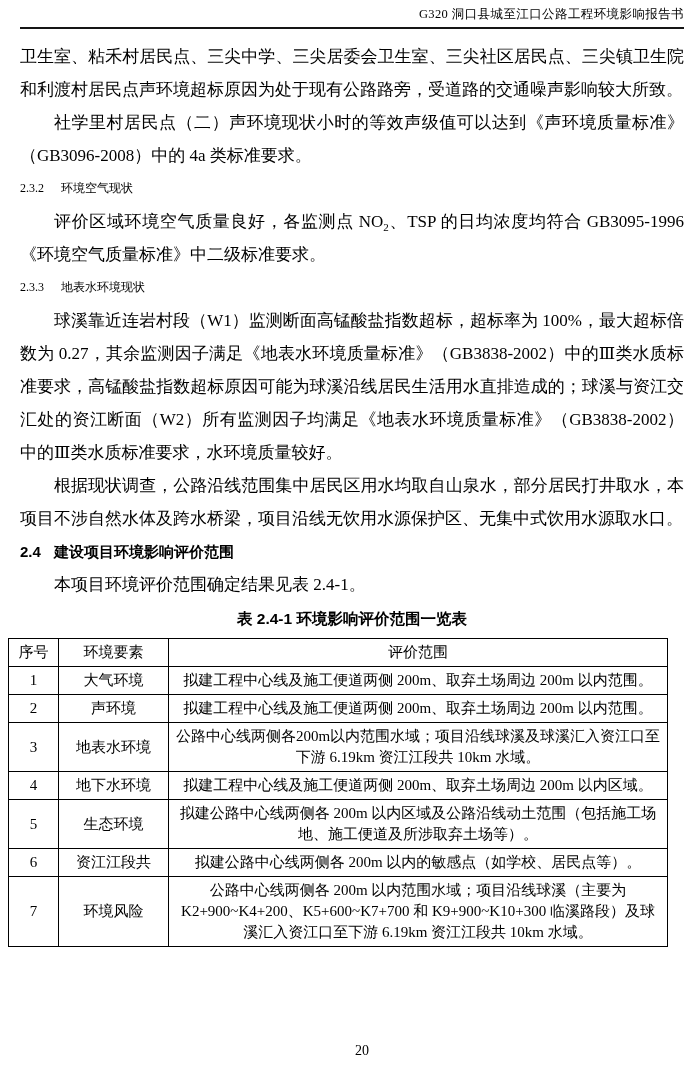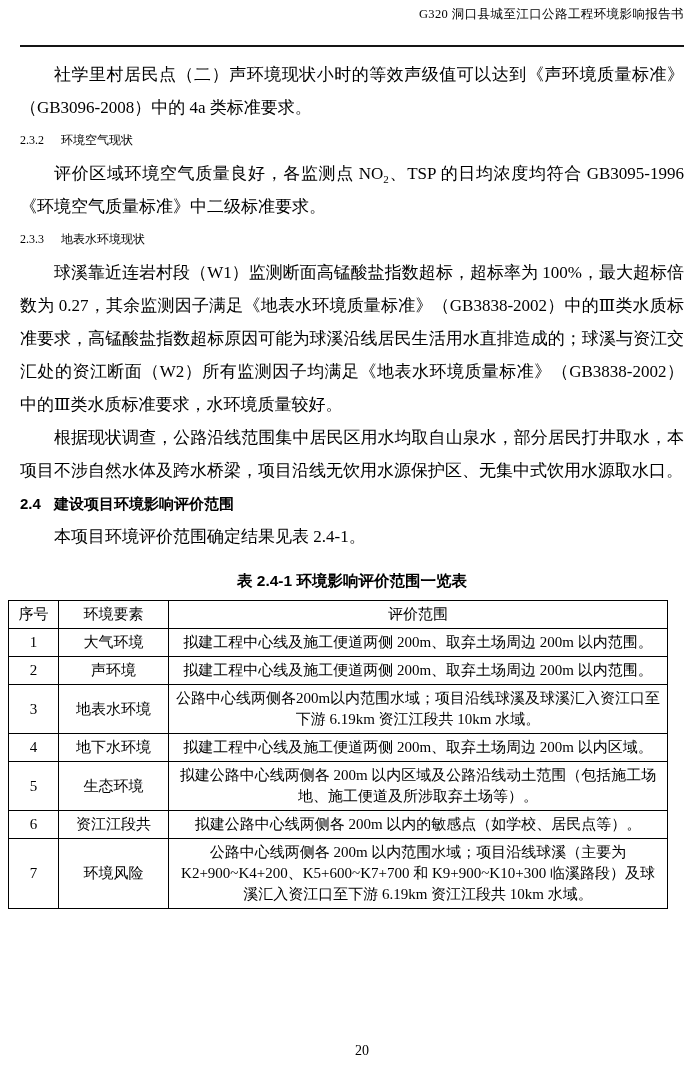--- a/index.html
+++ b/index.html
@@ -11,21 +11,21 @@
     font-family:"Liberation Serif","DejaVu Serif",serif;
     position:relative;
     overflow:hidden;
   }
   .page { padding:6px 16px 0 20px; }
 
   .doc-header {
     font-size:12.5px;
     line-height:16px;
     text-align:right;
-    padding-bottom:23px;
+    padding-bottom:5px;
     border-bottom:2px solid #151515;
     letter-spacing:0.4px;
   }
 
   .content {
     margin-top:11px;
     font-size:17px;
     line-height:33px;
     text-align:justify;
   }
@@ -50,21 +50,21 @@
   h2.major .num { margin-right:9px; }
 
   sub.chem { font-size:11px; line-height:0; }
 
   .table-caption {
     font-family:"Liberation Sans","DejaVu Sans",sans-serif;
     font-weight:bold;
     font-size:15.5px;
     line-height:33px;
     text-align:center;
-    margin-top:11px;
+    margin-top:1px;
   }
 
   table.range {
     border-collapse:collapse;
     width:660px;
     margin-left:-12px;
     margin-top:3px;
     font-size:15px;
     line-height:21px;
     table-layout:fixed;
@@ -94,20 +94,21 @@
 <body>
 
 <div class="page">
 
   <div class="doc-header">
     <span>G320 洞口县城至江口公路工程环境影响报告书</span>
   </div>
 
   <div class="content">
 
+    <p class="body noindent">卫生室、粘禾村居民点、三尖中学、三尖居委会卫生室、三尖社区居民点、三尖镇卫生院和利渡村居民点声环境超标原因为处于现有公路路旁，受道路的交通噪声影响较大所致。</p>
 
     <p class="body">社学里村居民点（二）声环境现状小时的等效声级值可以达到《声环境质量标准》（GB3096-2008）中的 4a 类标准要求。</p>
 
     <h3 class="section">
       <span class="num">2.3.2</span>
       <span>环境空气现状</span>
     </h3>
 
     <p class="body">
       <span>评价区域环境空气质量良好，各监测点 NO</span><sub class="chem">2</sub><span>、TSP 的日均浓度均符合 GB3095-1996《环境空气质量标准》中二级标准要求。</span>

